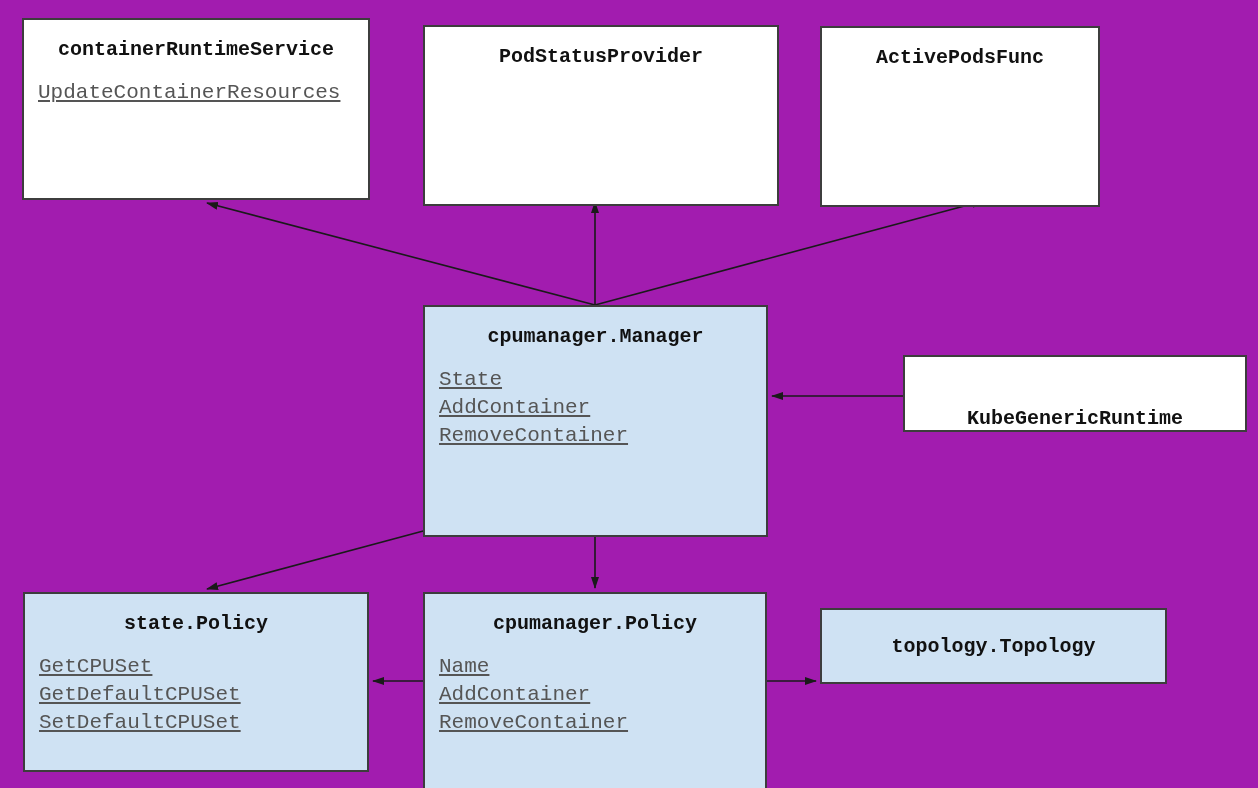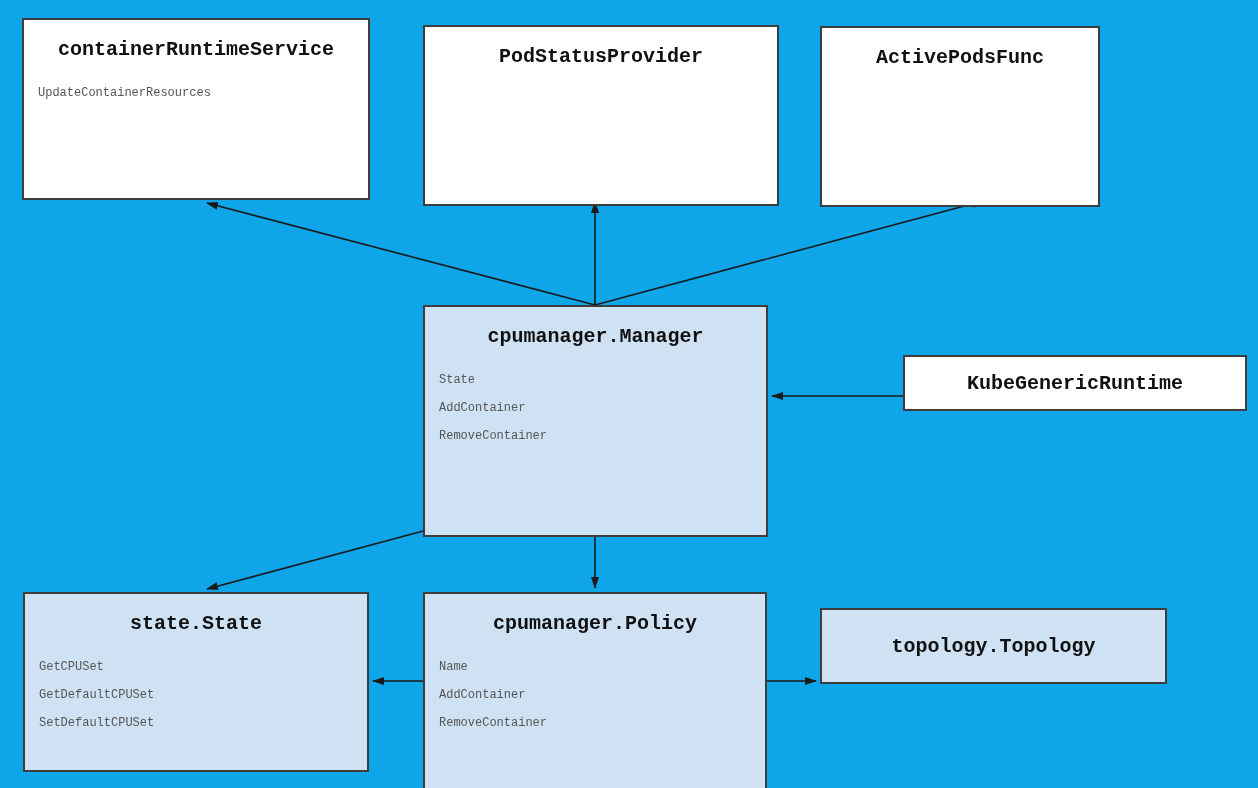--- a/index.html
+++ b/index.html
@@ -4,21 +4,21 @@
 <style>
   html, body {
     margin: 0;
     padding: 0;
     background: #ffffff;
   }
   #canvas {
     position: relative;
     width: 1258px;
     height: 788px;
-    background: #0ea5e9;
+    background: #a21caf;
     font-family: "Liberation Mono", "DejaVu Sans Mono", monospace;
     overflow: hidden;
   }
   #edges {
     position: absolute;
     left: 0;
     top: 0;
     width: 1258px;
     height: 788px;
   }
@@ -46,24 +46,25 @@
     justify-content: center;
   }
   .box.center-title .title {
     padding-top: 0;
   }
   .methods {
     margin-top: 18px;
     padding-left: 14px;
   }
   .methods .method {
-    font-size: 12px;
+    font-size: 21px;
     line-height: 28px;
     color: #555555;
     white-space: pre;
+    text-decoration: underline;
   }
   line.arrow {
     stroke: #1a1a1a;
     stroke-width: 1.6;
   }
 </style>
 </head>
 <body>
 
 <div id="canvas">
@@ -101,26 +102,26 @@
 
   <div class="box blue" style="left:423px; top:305px; width:345px; height:232px;">
     <div class="title">cpumanager.Manager</div>
     <div class="methods">
       <div class="method">State</div>
       <div class="method">AddContainer</div>
       <div class="method">RemoveContainer</div>
     </div>
   </div>
 
-  <div class="box center-title" style="left:903px; top:355px; width:344px; height:56px;">
+  <div class="box center-title" style="left:903px; top:355px; width:344px; height:77px;align-items:flex-end;">
     <div class="title">KubeGenericRuntime</div>
   </div>
 
   <div class="box blue" style="left:23px; top:592px; width:346px; height:180px;">
-    <div class="title">state.State</div>
+    <div class="title">state.Policy</div>
     <div class="methods">
       <div class="method">GetCPUSet</div>
       <div class="method">GetDefaultCPUSet</div>
       <div class="method">SetDefaultCPUSet</div>
     </div>
   </div>
 
   <div class="box blue" style="left:423px; top:592px; width:344px; height:220px;">
     <div class="title">cpumanager.Policy</div>
     <div class="methods">

